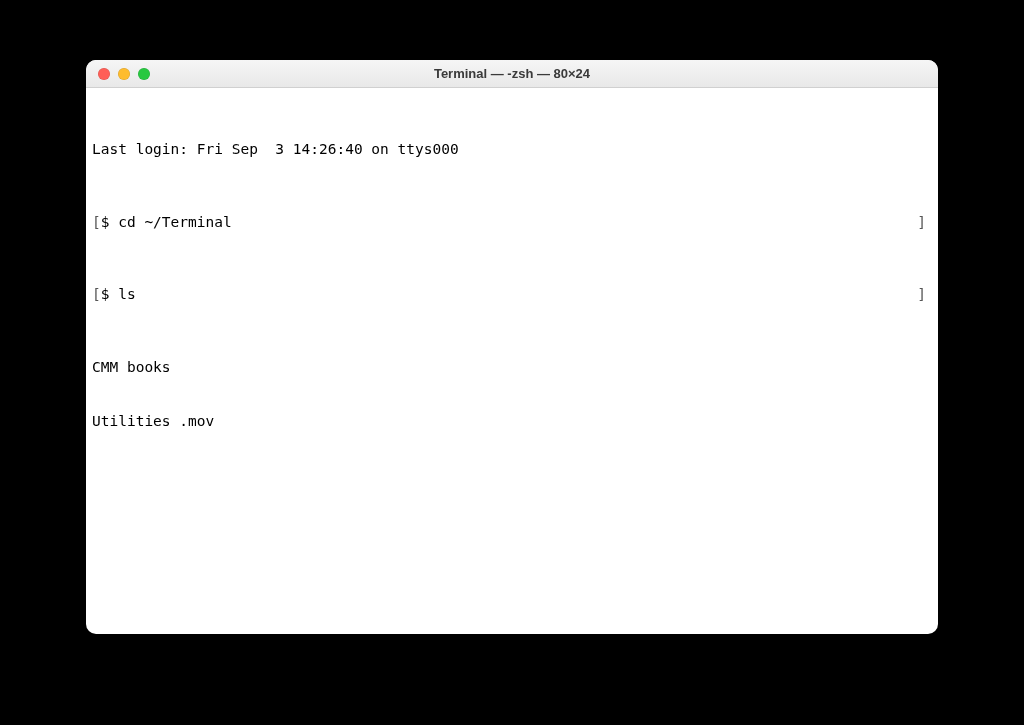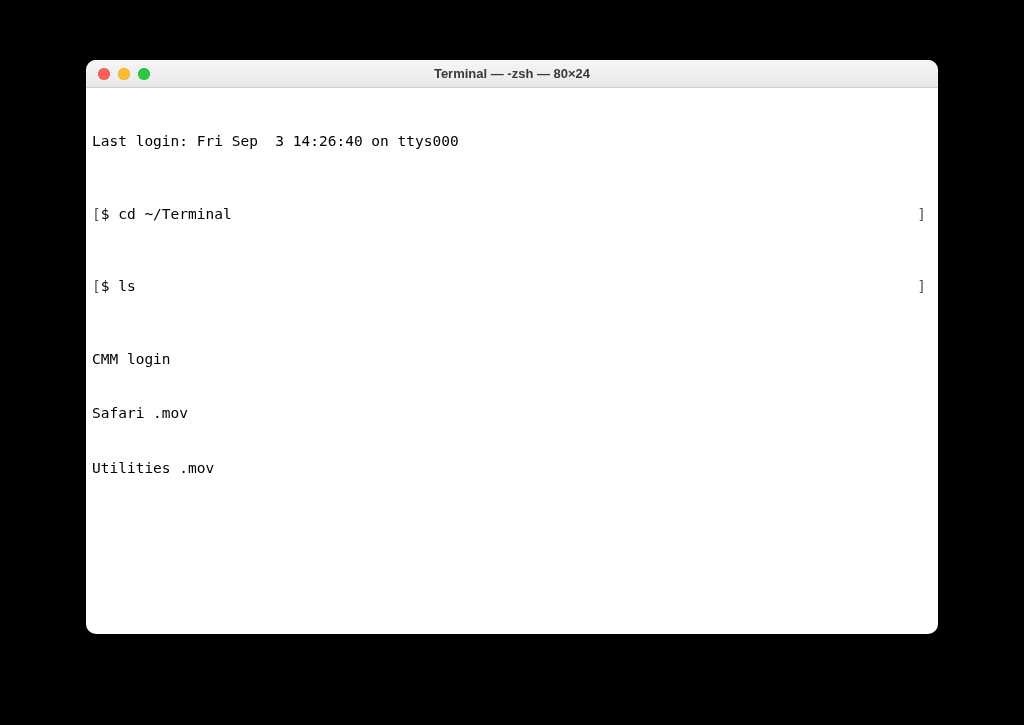--- a/index.html
+++ b/index.html
@@ -39,21 +39,21 @@
     .title {
       position: absolute;
       left: 0; right: 0;
       text-align: center;
       font-size: 13px;
       font-weight: 600;
       color: #3a3a3a;
       pointer-events: none;
     }
     .content {
-      padding: 8px 6px;
+      padding: 16px 6px;
       font-family: "SF Mono", "Menlo", "Monaco", "Consolas", monospace;
       font-size: 14.5px;
       line-height: 1.25;
       color: #000;
       white-space: pre;
       height: calc(100% - 28px);
       overflow: hidden;
       position: relative;
     }
     .line { display: block; position: relative; }
@@ -77,19 +77,18 @@
     <div class="title">Terminal — -zsh — 80×24</div>
   </div>
 
   <div class="content">
     <div class="line">Last login: Fri Sep  3 14:26:40 on ttys000</div>
 
     <div class="line"><span class="bracket-left">[</span><span>$ </span><span>cd ~/Terminal</span><span class="bracket-right">]</span></div>
 
     <div class="line"><span class="bracket-left">[</span><span>$ </span><span>ls</span><span class="bracket-right">]</span></div>
 
-    <div class="line">CMM login</div>
-    <div class="line">Safari .mov</div>
+    <div class="line">CMM books</div>
     <div class="line">Utilities .mov</div>
 
     
   </div>
 </div>
 
 </body></html>

